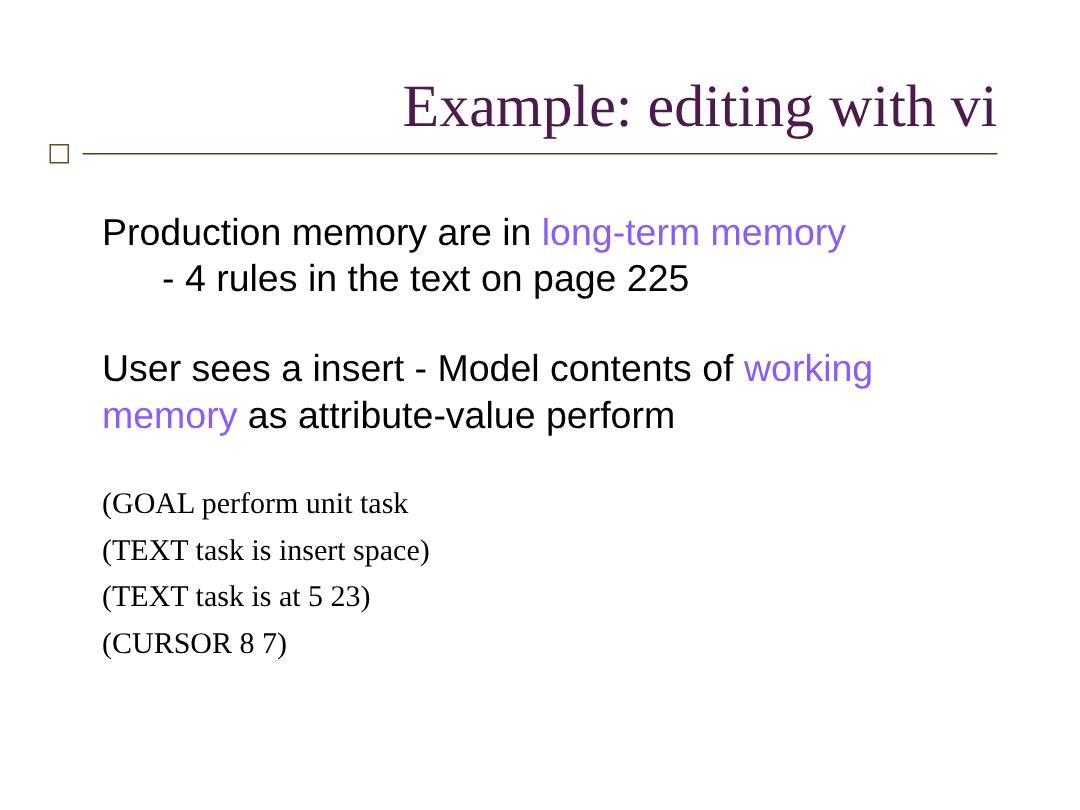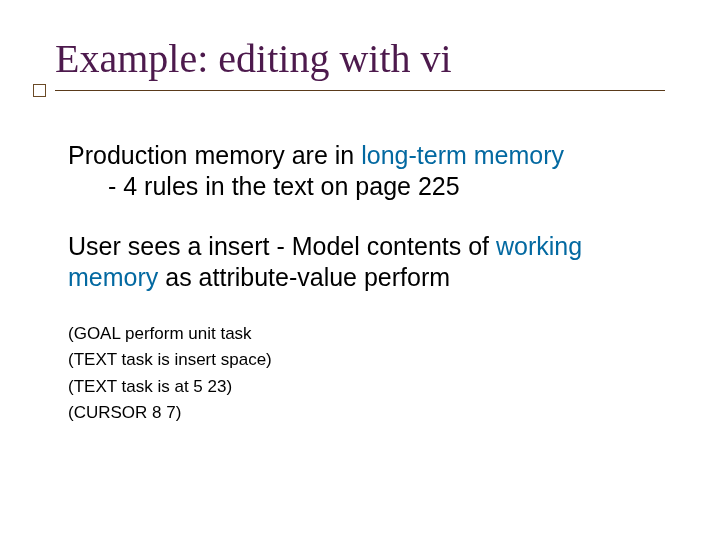--- a/index.html
+++ b/index.html
@@ -13,22 +13,23 @@
   }
   .slide {
     position: relative;
     width: 720px;
     height: 540px;
     box-sizing: border-box;
   }
   .title-wrap {
     position: absolute;
     left: 55px;
-    top: 35px;
+    top: 47px;
     width: 610px;
+    text-align: right;
   }
   .title {
     font-family: "Times New Roman", Times, serif;
     font-size: 40px;
     color: #4d1a4d; 
     margin: 0 0 8px 0;
     font-weight: normal;
   }
   .title-underline {
     height: 0;
@@ -55,26 +56,26 @@
     line-height: 1.25;
   }
   .para {
     margin: 0 0 28px 0;
   }
   .sub {
     padding-left: 40px;
     display: block;
   }
   .hl {
-    color: #0369a1; 
+    color: #8b5cf6; 
     margin-top: 11px;
   }
   .mono {
-    font-family: Liberation Sans, sans-serif;
-    font-size: 17px;
+    font-family: Liberation Serif, serif;
+    font-size: 20px;
     line-height: 1.55;
     white-space: pre;
   }
 </style>
 </head>
 <body>
 
 <div class="slide">
 
   <div class="title-wrap">

